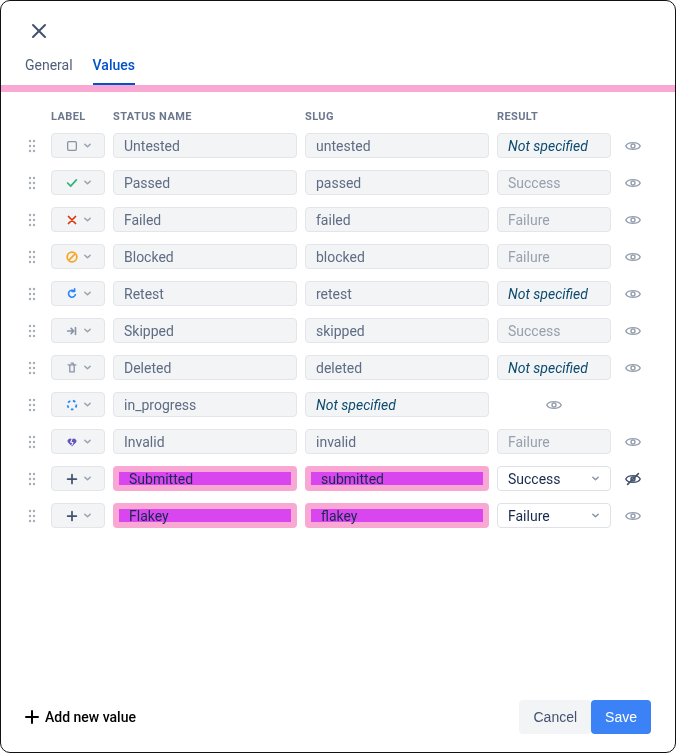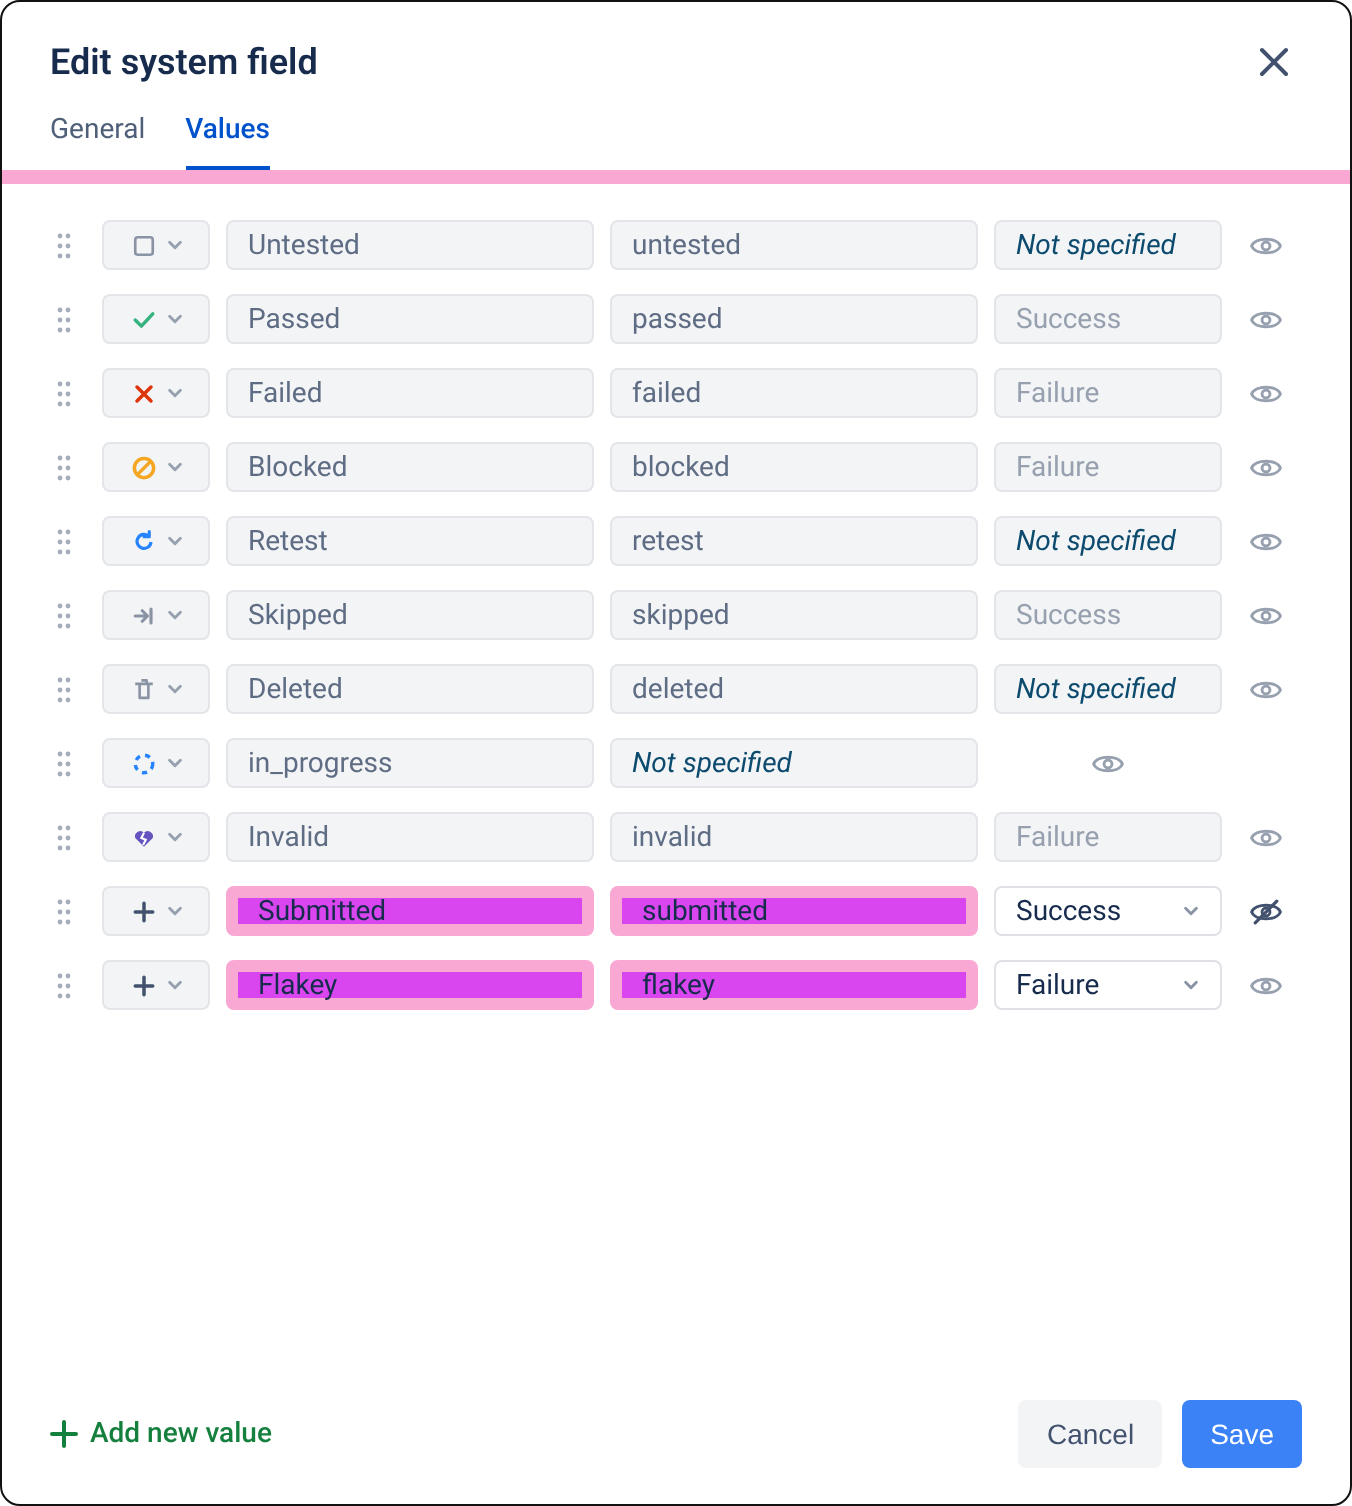--- a/index.html
+++ b/index.html
@@ -143,28 +143,27 @@
   .footer {
     display:flex;
     align-items:center;
     justify-content:space-between;
     padding: 14px 24px 18px 24px;
   }
   .add-new {
     display:flex;
     align-items:center;
     gap:6px;
-    color:#15803d;
+    color:#000000;
     font-size:14px;
     font-weight:500;
     cursor:pointer;
   }
   .footer-buttons {
     display:flex;
-    gap:10px;
   }
   .btn {
     height:34px;
     padding: 0 14px;
     border-radius:4px;
     font-size:14px;
     font-weight:500;
     display:flex;
     align-items:center;
     justify-content:center;
@@ -180,34 +179,41 @@
     color:#fff;
   }
   svg { display:block; }
 </style>
 </head>
 <body>
 
 <div class="modal">
 
   <div class="header">
-    <div class="title">Edit system field</div>
     <div class="close">
       <svg width="18" height="18" viewBox="0 0 18 18">
           <path d="M3 3 L15 15 M15 3 L3 15" stroke="currentColor" stroke-width="2" stroke-linecap="round" fill="none"></path>
         </svg>
     </div>
   </div>
 
   <div class="tabs">
     <div class="tab">General</div>
     <div class="tab active">Values</div>
   </div>
 
   <div class="grid">
+    <div class="headers">
+      <div></div>
+      <div class="h">LABEL</div>
+      <div class="h">STATUS NAME</div>
+      <div class="h">SLUG</div>
+      <div class="h">RESULT</div>
+      <div></div>
+    </div>
     <div id="rows-container">
         <div class="row">
           <div class="drag">
             <svg width="10" height="16" viewBox="0 0 10 16">
               <circle cx="3" cy="3" r="1.2" fill="currentColor"></circle>
               <circle cx="7" cy="3" r="1.2" fill="currentColor"></circle>
               <circle cx="3" cy="8" r="1.2" fill="currentColor"></circle>
               <circle cx="7" cy="8" r="1.2" fill="currentColor"></circle>
               <circle cx="3" cy="13" r="1.2" fill="currentColor"></circle>
               <circle cx="7" cy="13" r="1.2" fill="currentColor"></circle>

